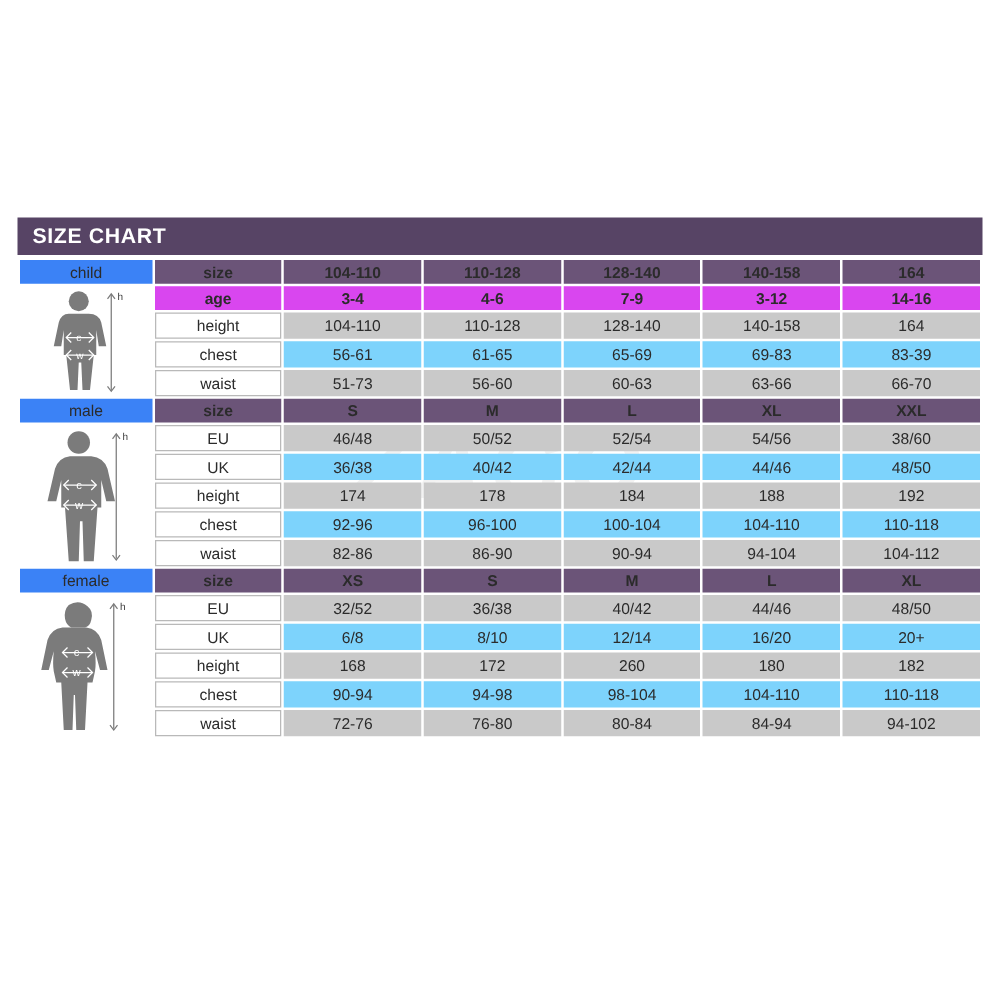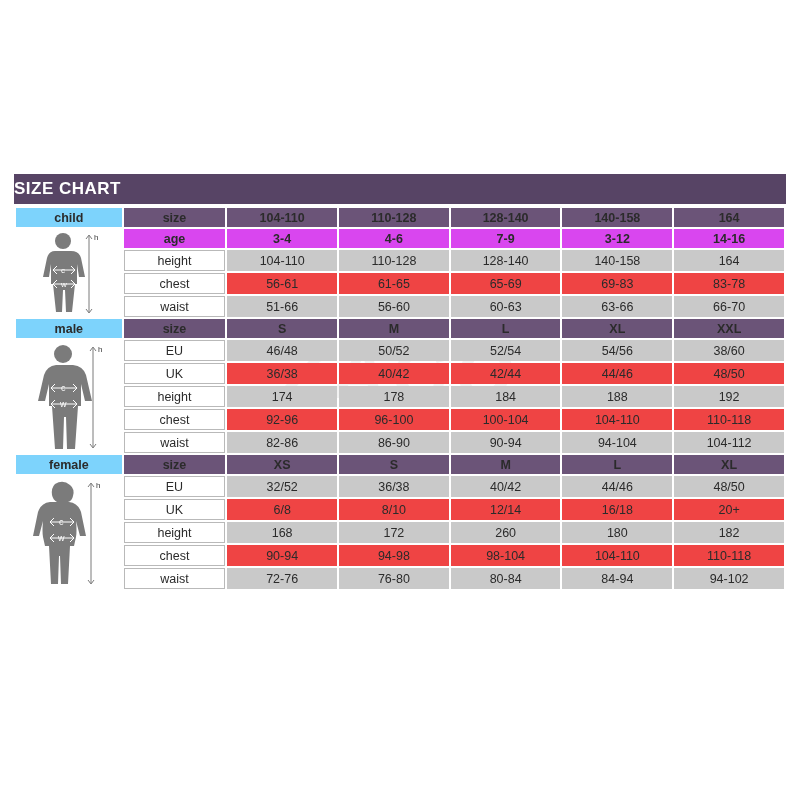--- a/index.html
+++ b/index.html
@@ -35,20 +35,21 @@
     top: 174px;
     width: 772px;
     z-index: 2;
   }
   .title-bar {
     background: #574465;
     color: #ffffff;
     height: 30px;
     display: flex;
     align-items: center;
+    padding-left: 12px;
     font-size: 17px;
     font-weight: bold;
     letter-spacing: 0.5px;
   }
   table.sc {
     border-collapse: separate;
     border-spacing: 2px 2px;
     width: 772px;
     table-layout: fixed;
     margin-top: 2px;
@@ -91,29 +92,29 @@
     font-size: 12.5px;
     color: #1e1e1e;
     margin-top: 17px;
   }
   .val-grey {
     background: #c9c9c9;
     font-size: 12.5px;
     color: #222222;
   }
   .val-lgrey {
-    background: #ef4444;
+    background: #7dd3fc;
     font-size: 12.5px;
     color: #222222;
   }
   .figsvg { display: block; margin: 0 auto; }
   .sec-label {
-    background: #7dd3fc;
+    background: #3b82f6;
     color: #fff;
-    font-weight: bold;
+    font-weight: normal;
     font-size: 13px;
   }
 </style>
 </head>
 <body>
 
 <div id="root">
 
   <div class="watermark">ZAGO</div>
 
@@ -183,25 +184,25 @@
           <td class="val-grey">128-140</td>
           <td class="val-grey">140-158</td>
           <td class="val-grey">164</td>
         </tr>
         <tr>
           <td class="param-white">chest</td>
           <td class="val-lgrey">56-61</td>
           <td class="val-lgrey">61-65</td>
           <td class="val-lgrey">65-69</td>
           <td class="val-lgrey">69-83</td>
-          <td class="val-lgrey">83-78</td>
+          <td class="val-lgrey">83-39</td>
         </tr>
         <tr>
           <td class="param-white">waist</td>
-          <td class="val-grey">51-66</td>
+          <td class="val-grey">51-73</td>
           <td class="val-grey">56-60</td>
           <td class="val-grey">60-63</td>
           <td class="val-grey">63-66</td>
           <td class="val-grey">66-70</td>
         </tr>
 
         <tr>
           <td class="sec-label">male</td>
           <td class="hdr-purple">size</td>
           <td class="hdr-purple">S</td>
@@ -314,21 +315,21 @@
           <td class="val-grey">36/38</td>
           <td class="val-grey">40/42</td>
           <td class="val-grey">44/46</td>
           <td class="val-grey">48/50</td>
         </tr>
         <tr>
           <td class="param-white">UK</td>
           <td class="val-lgrey">6/8</td>
           <td class="val-lgrey">8/10</td>
           <td class="val-lgrey">12/14</td>
-          <td class="val-lgrey">16/18</td>
+          <td class="val-lgrey">16/20</td>
           <td class="val-lgrey">20+</td>
         </tr>
         <tr>
           <td class="param-white">height</td>
           <td class="val-grey">168</td>
           <td class="val-grey">172</td>
           <td class="val-grey">260</td>
           <td class="val-grey">180</td>
           <td class="val-grey">182</td>
         </tr>

